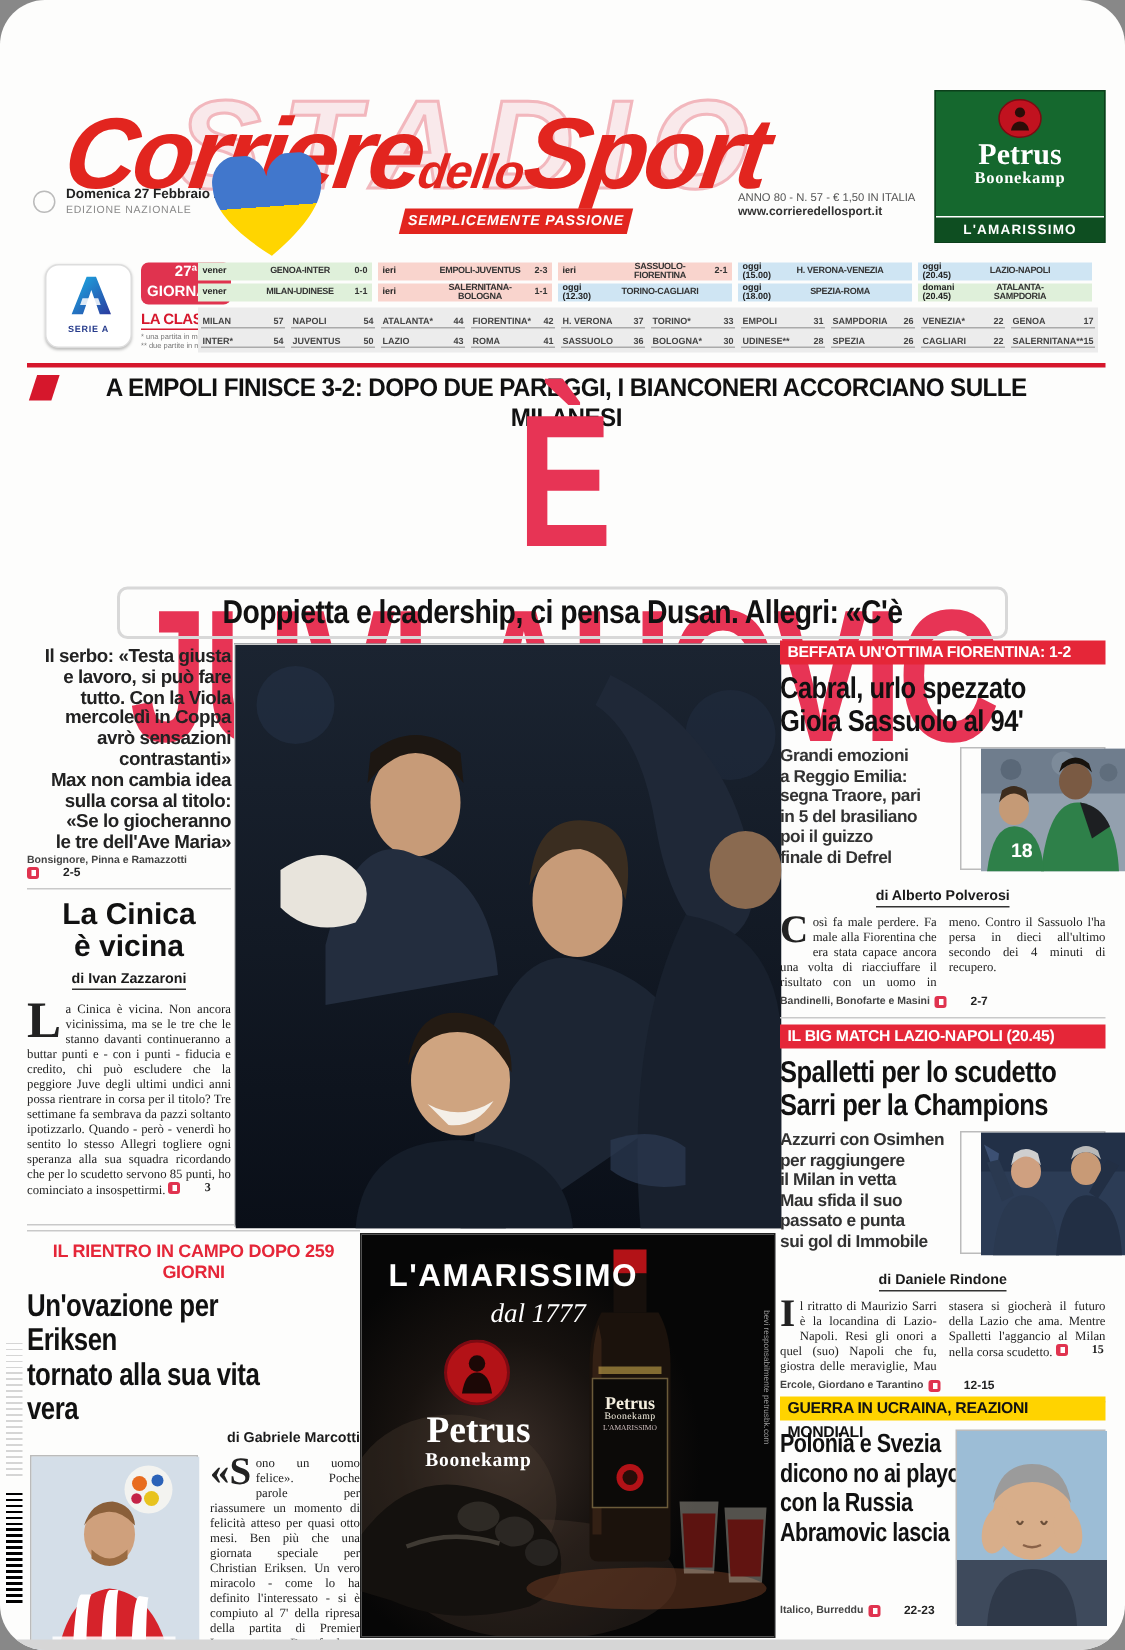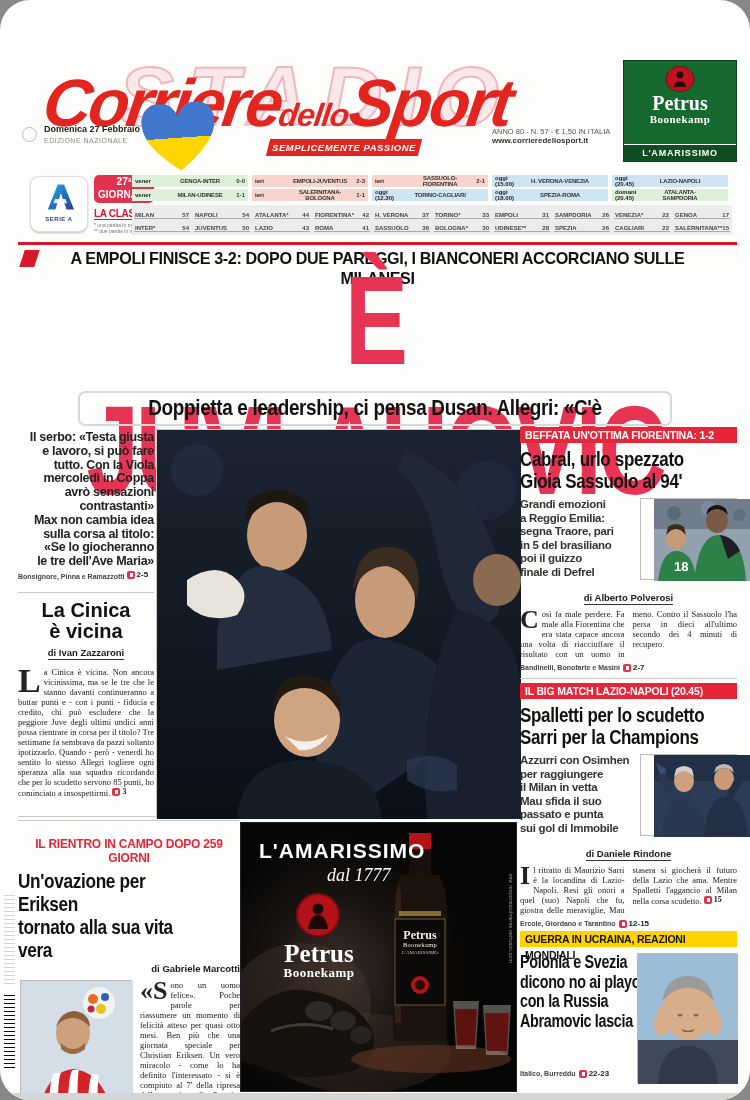--- a/index.html
+++ b/index.html
@@ -89,21 +89,21 @@
     font-weight:bold; color:#444;}
   .divider{ position:absolute; background:#c9c9c9; height:1px; }
   .zazza{ position:absolute; left:18px; top:600px; width:136px; text-align:center;}
   .zazza .title{ font-size:20px; font-weight:bold; line-height:21px; color:#111;}
   .zazza .byline{ display:inline-block; margin-top:5px; font-size:9.5px; font-weight:bold;
     border-bottom:1px solid #333; padding-bottom:1px;}
   .zazza .body{ margin-top:7px; text-align:justify; font-family:"Liberation Serif", serif;
     font-size:8.5px; line-height:10px; color:#222;}
   .dropcap{ float:left; font-family:"Liberation Serif", serif; font-weight:bold;
     font-size:34px; line-height:28px; padding-right:3px; color:#222;}
-  .pageref{ display:inline-flex; align-items:center; gap:2px; font-weight:bold; font-size:8px; color:#222;}
+  .pageref{ display:inline-flex; align-items:center; gap:16px; font-weight:bold; font-size:8px; color:#222;}
   .pageref .sq{ width:8px; height:8px; background:#e0334f; border-radius:2px; display:inline-block;
     position:relative;}
   .pageref .sq::after{ content:""; position:absolute; left:3px; top:2px; width:3px; height:4px; background:#fff;}
 
   
   .mainphoto{ position:absolute; left:156px; top:429px; width:364px; height:389px;
     border:1px solid #ccc; background:#0f1520;}
   
   .rcol{ position:absolute; left:520px; width:217px; }
   .labelbar{ height:16px; background:#e52638; color:#fff; font-size:10.5px; font-weight:bold;
@@ -118,21 +118,21 @@
   .rbyline span{ display:inline-block; font-size:9.5px; font-weight:bold;
     border-bottom:1px solid #333; padding-bottom:1px;}
   .rbody{ margin-top:4px; column-count:2; column-gap:8px; text-align:justify;
     font-family:"Liberation Serif", serif; font-size:8.5px; line-height:10px; color:#222;}
   .rfooter{ margin-top:4px; font-size:7px; font-weight:bold; color:#444; display:flex; gap:3px; align-items:center;}
   .rdivider{ margin-top:6px; height:1px; background:#c9c9c9; }
 
   
   .eriksen{ position:absolute; left:18px; top:820px; width:222px; }
   .elabel{ text-align:center; color:#e52638; font-size:12px; font-weight:bold; letter-spacing:-.2px;
-    border-top:1px solid #c9c9c9; padding-top:16px;}
+    border-top:1px solid #c9c9c9; padding-top:6px;}
   .ehead{ margin-top:4px; font-size:21px; font-weight:bold; line-height:23px; color:#111;
     letter-spacing:-.4px; transform:scaleX(.82); transform-origin:left top;}
   .ebyline{ text-align:right; margin-top:2px; font-size:9.5px; font-weight:bold;}
   .erow{ position:relative; margin-top:6px; height:168px;}
   .ephoto{ position:absolute; left:2px; top:0; width:112px; height:166px; border:1px solid #bbb;
     background:linear-gradient(#cdd8e3,#e9eef3);}
   .ebody{ position:absolute; left:122px; top:0; width:100px; text-align:justify;
     font-family:"Liberation Serif", serif; font-size:8.5px; line-height:10px; color:#222;}
   .ebody .dropcap{ font-size:26px; line-height:22px;}
 

